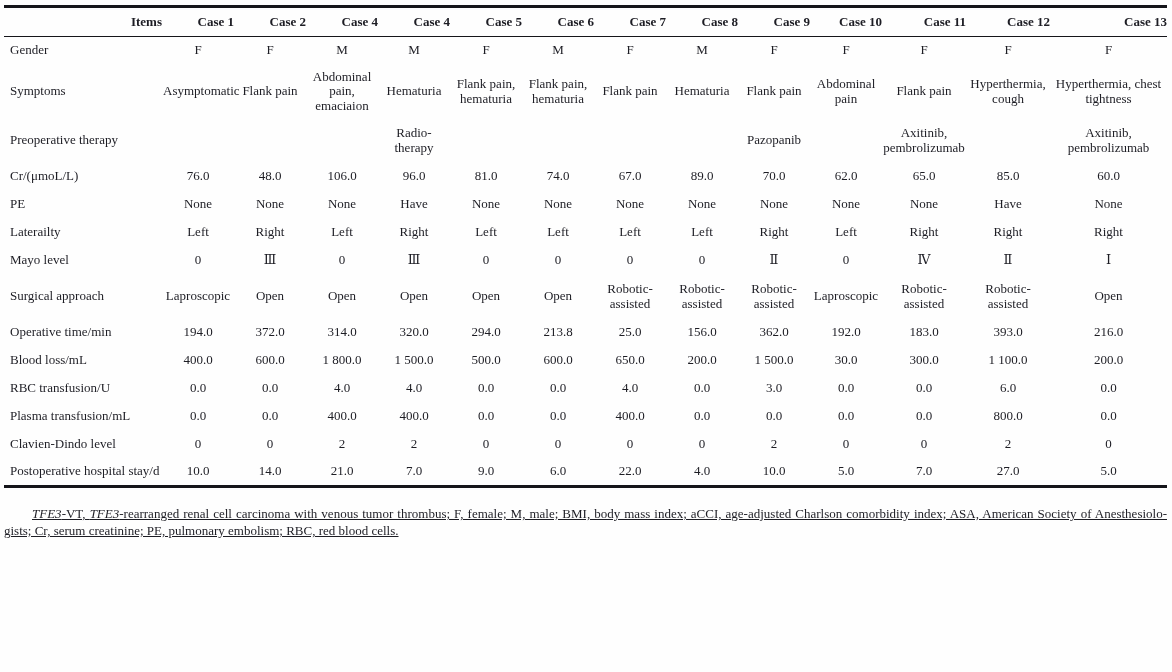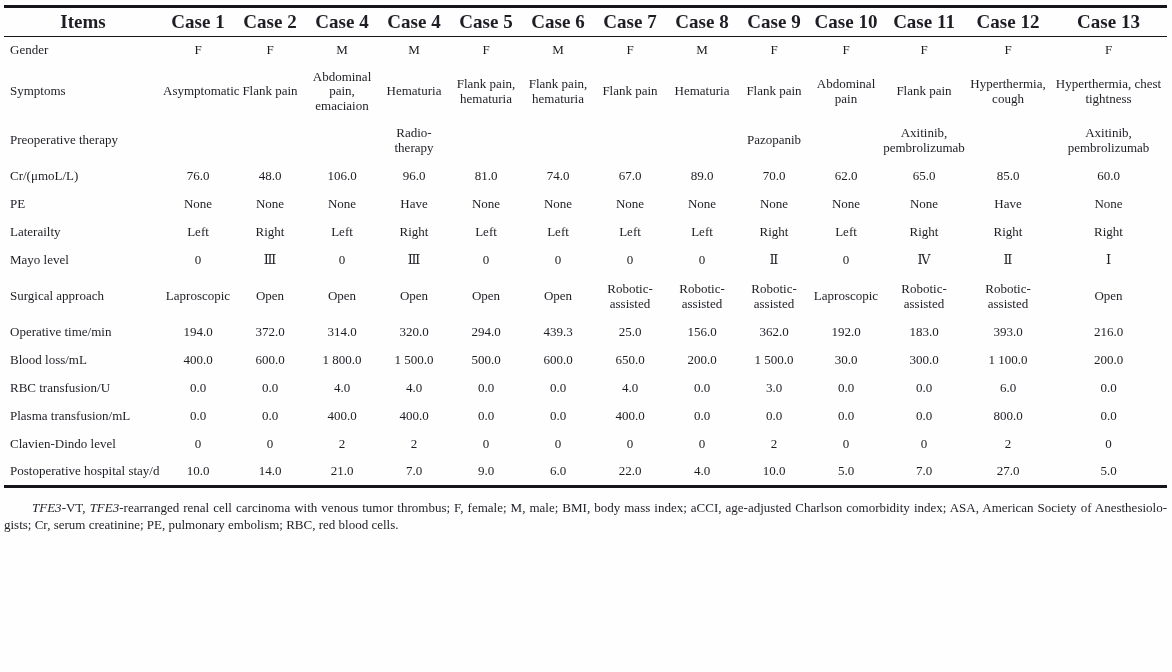--- a/index.html
+++ b/index.html
@@ -15,46 +15,47 @@
     border-collapse: collapse;
     table-layout: fixed;
     width: 1163px;
     margin: 5px 0 0 4px;
     border-top: 3px solid #15151a;
     border-bottom: 3px solid #15151a;
   }
   thead tr { height: 30px; }
   thead th {
     font-weight: bold;
-    font-size: 19px;
-    text-align: center;
+    font-size: 13px;
+    text-align: right;
     vertical-align: middle;
     border-bottom: 1.5px solid #15151a;
     padding: 0;
   }
   tbody td {
     font-size: 13px;
     text-align: center;
     vertical-align: middle;
     padding: 0 1px;
     line-height: 1.12;
   }
   tbody td.row-label {
     text-align: left;
     padding-left: 6px;
   }
   tbody tr { height: 28px; }
   tbody tr.tall-3 { height: 54px; }
   tbody tr.tall-2 { height: 44px; }
   sup { font-size: 9px; }
   .footnote {
-    margin: 11px 0 0 4px;
+    margin: 17px 0 0 4px;
     width: 1163px;
     font-size: 13px;
     line-height: 17px;
+    text-decoration: underline;
   }
   .fn-line1 {
     text-align: justify;
     text-align-last: justify;
     text-indent: 28px;
     white-space: normal;
   }
   .fn-line2 { text-align: left; }
   .it { font-style: italic; }
 </style>
@@ -226,21 +227,21 @@
           <td>Robotic-assisted</td>
           <td>Open</td>
         </tr>
         <tr>
           <td class="row-label">Operative time/min</td>
           <td>194.0</td>
           <td>372.0</td>
           <td>314.0</td>
           <td>320.0</td>
           <td>294.0</td>
-          <td>439.3</td>
+          <td>213.8</td>
           <td>25.0</td>
           <td>156.0</td>
           <td>362.0</td>
           <td>192.0</td>
           <td>183.0</td>
           <td>393.0</td>
           <td>216.0</td>
         </tr>
         <tr>
           <td class="row-label">Blood loss/mL</td>

